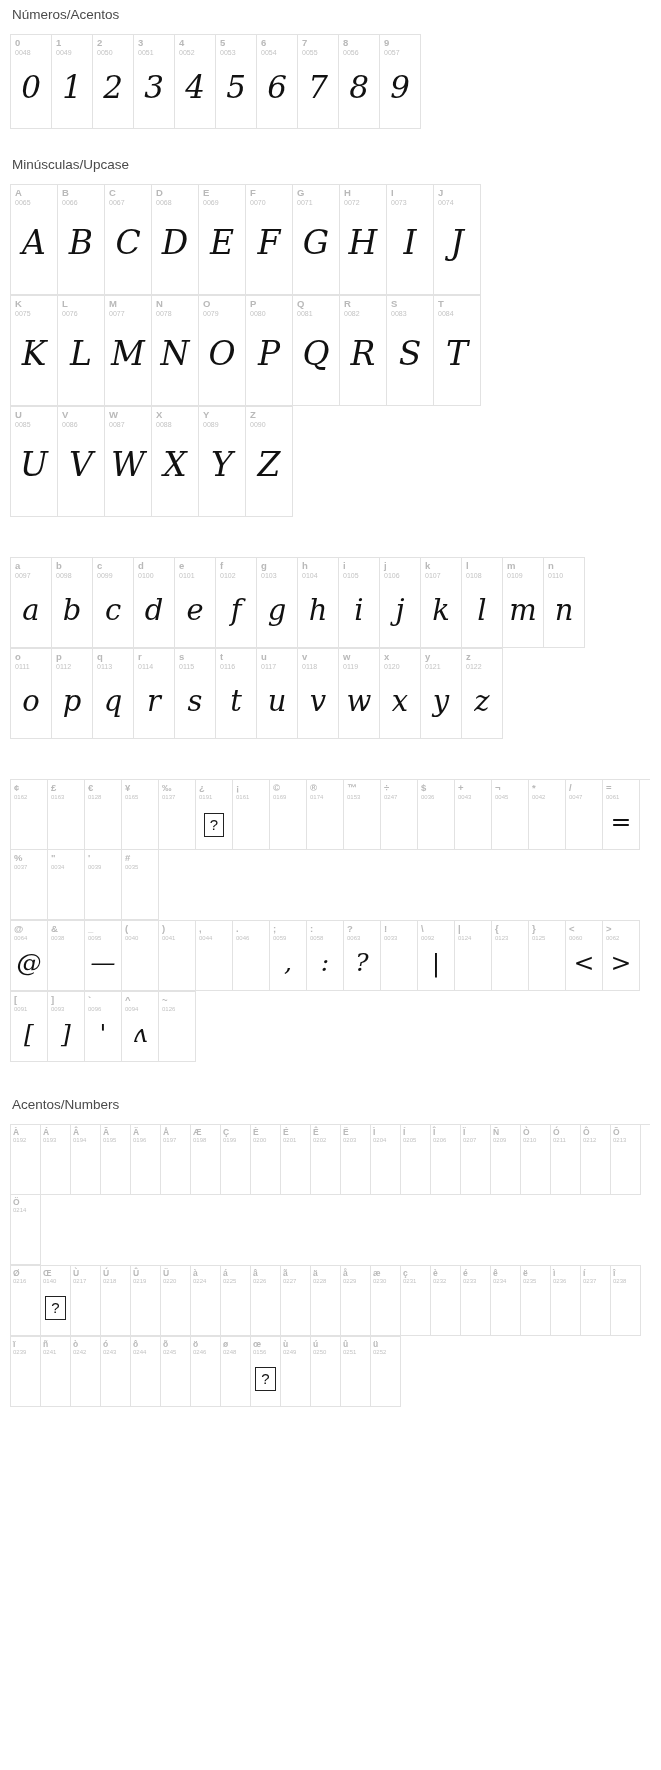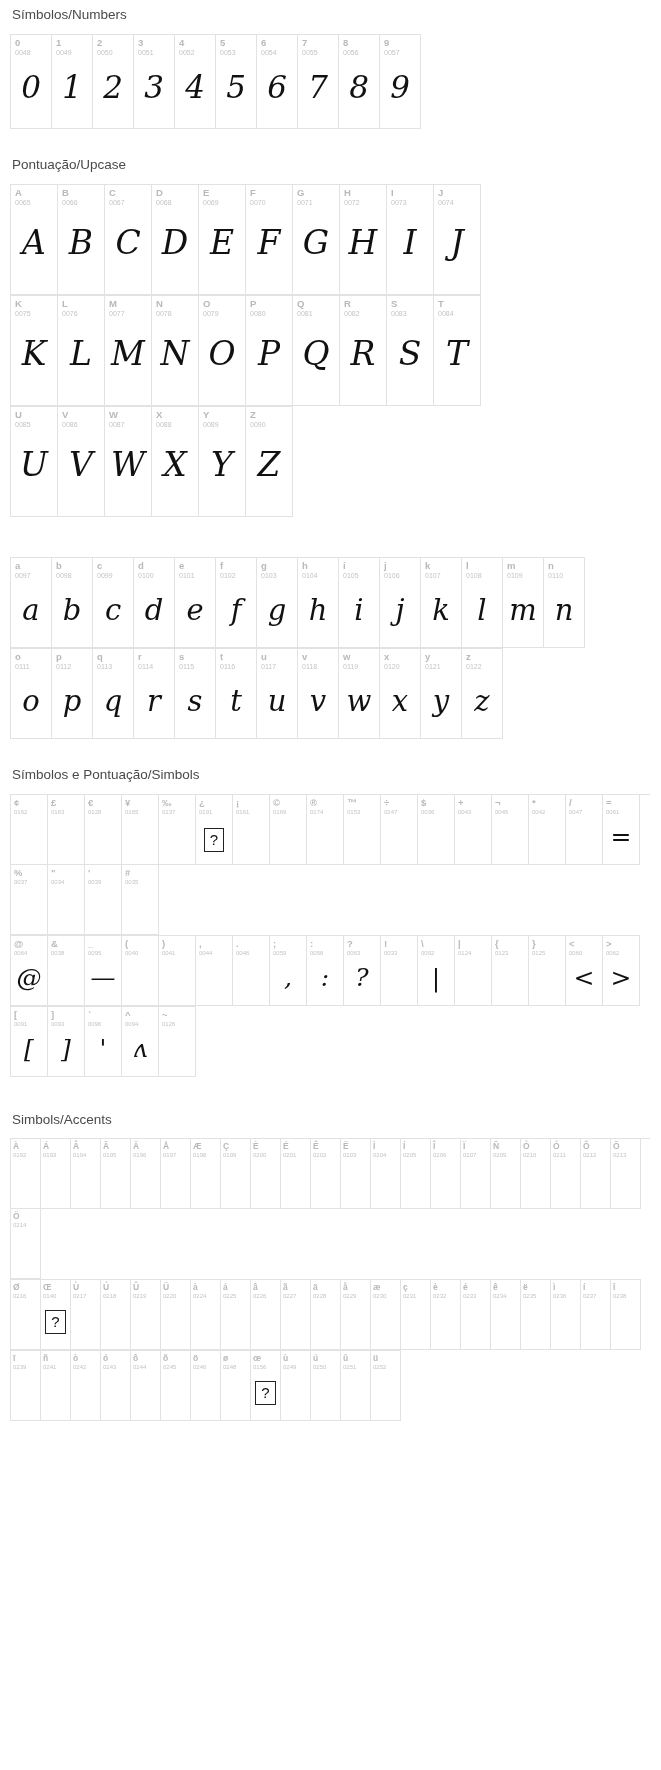--- a/index.html
+++ b/index.html
@@ -111,21 +111,21 @@
   .sp-title-num { margin-top: 8px; }
   .sp-after { height: 29px; }
   .sp-after-sym { height: 36px; }
 </style>
 </head>
 <body>
 
 <div class="page">
   <div id="sections-root">
       <div class="section">
-        <div class="section-title sp-title-num">Símbolos/Numbers</div>
+        <div class="section-title sp-title-num">Números/Acentos</div>
         <div class="grid g-num">
           <div class="cell">
             <div class="labels">
               <span class="ch-label">0</span>
               <span class="cp-label">0048</span>
             </div>
             <div class="glyph">0</div>
           </div>
           <div class="cell">
             <div class="labels">
@@ -187,21 +187,21 @@
             <div class="labels">
               <span class="ch-label">9</span>
               <span class="cp-label">0057</span>
             </div>
             <div class="glyph">9</div>
           </div>
         </div>
         <div class="sp-after"></div>
       </div>
       <div class="section">
-        <div class="section-title">Pontuação/Upcase</div>
+        <div class="section-title">Minúsculas/Upcase</div>
         <div class="grid g-up">
           <div class="cell">
             <div class="labels">
               <span class="ch-label">A</span>
               <span class="cp-label">0065</span>
             </div>
             <div class="glyph">A</div>
           </div>
           <div class="cell">
             <div class="labels">
@@ -568,21 +568,20 @@
             <div class="labels">
               <span class="ch-label">z</span>
               <span class="cp-label">0122</span>
             </div>
             <div class="glyph">z</div>
           </div>
         </div>
         <div class="sp-after"></div>
       </div>
       <div class="section">
-        <div class="section-title">Símbolos e Pontuação/Simbols</div>
         <div class="grid g-sym">
           <div class="cell">
             <div class="labels">
               <span class="ch-label">¢</span>
               <span class="cp-label">0162</span>
             </div>
             <div class="glyph"></div>
           </div>
           <div class="cell">
             <div class="labels">
@@ -879,21 +878,21 @@
             <div class="labels">
               <span class="ch-label">~</span>
               <span class="cp-label">0126</span>
             </div>
             <div class="glyph"></div>
           </div>
         </div>
         <div class="sp-after-sym"></div>
       </div>
       <div class="section">
-        <div class="section-title">Simbols/Accents</div>
+        <div class="section-title">Acentos/Numbers</div>
         <div class="grid g-acc">
           <div class="cell">
             <div class="labels">
               <span class="ch-label">À</span>
               <span class="cp-label">0192</span>
             </div>
             <div class="glyph"></div>
           </div>
           <div class="cell">
             <div class="labels">

